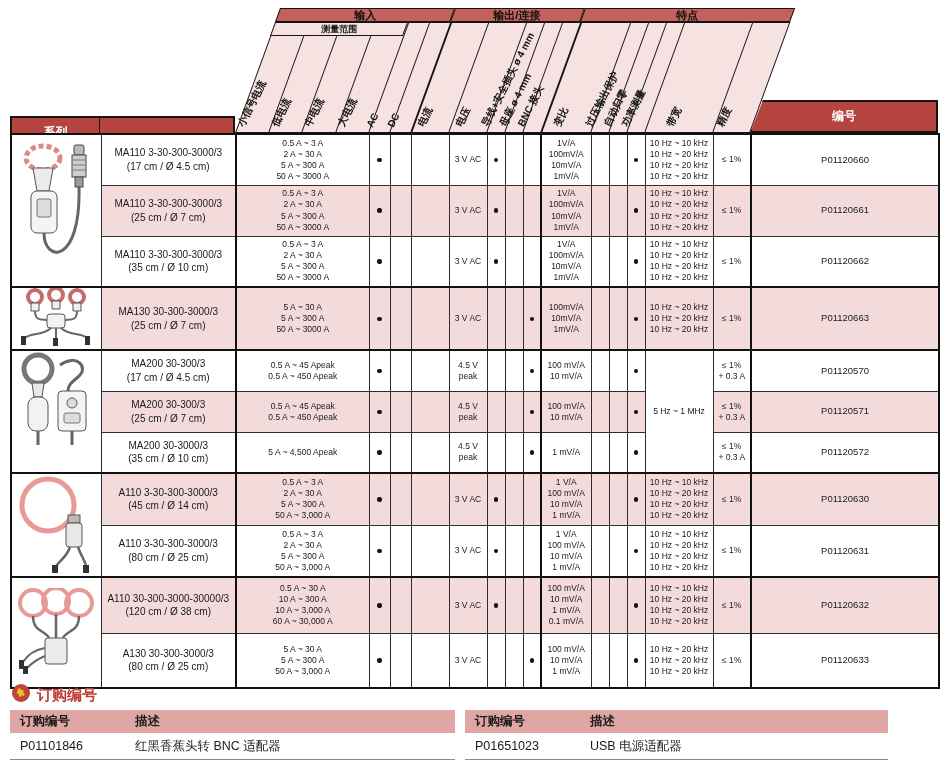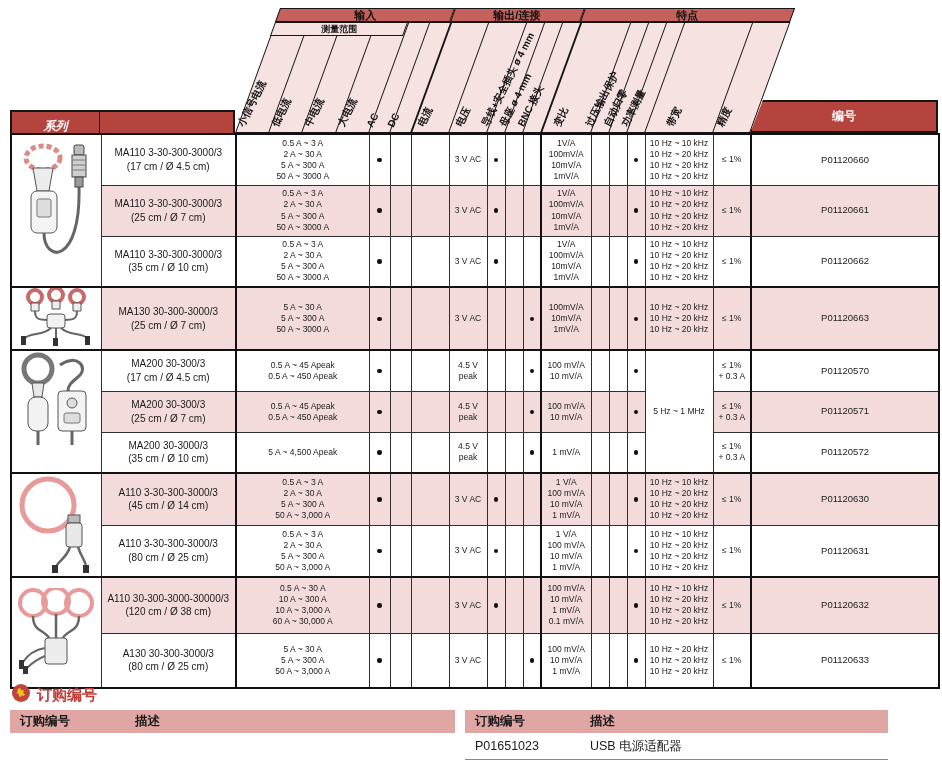--- a/index.html
+++ b/index.html
@@ -13,21 +13,21 @@
   #pinkarea { left:225px; top:14px; width:515px; height:111px; background:#f5e2e1; }
   .band { display:flex; align-items:center; justify-content:center; font-weight:bold; font-size:11px; color:#101010; background:#c4615d; }
   .band > span, .subband > span { display:block; transform:skewX(20deg); }
   #band-input  { left:265px; top:0; width:175px; height:14px; }
   #band-output { left:440px; top:0; width:130px; height:14px; }
   #band-feat   { left:570px; top:0; width:210px; height:14px; }
   .subband { background:#f5e2e1; display:flex; align-items:center; justify-content:center; font-weight:bold; font-size:9px; }
   #band-range { left:260px; top:14px; width:133px; height:14px; }
   .hline { position:absolute; width:0; border-left:1px solid #151515; transform:skewX(-20deg); transform-origin:left bottom; }
   .rlab { position:absolute; bottom:4px; white-space:nowrap; font-weight:bold; font-size:10px; transform:rotate(-63deg); transform-origin:0 100%; color:#101010; }
-  #redbar { position:absolute; left:0; top:102px; width:225px; height:33px; background:#b5433e; border:2px solid #151515; display:flex;font-style:italic; }
+  #redbar { position:absolute; left:0; top:108px; width:225px; height:33px; background:#b5433e; border:2px solid #151515; display:flex; }
   #redbar .rc { color:#fff; font-weight:bold; font-size:12px; display:flex; align-items:center; }
   #rc-series { width:88px; justify-content:center; border-right:1px solid #151515; }
   #rc-model  { flex:1; padding-left:14px; }
   #pnbox { position:absolute; left:740px; top:92px; width:188px; height:33px; background:#b5433e; border:2px solid #151515; clip-path:polygon(13px 0, 100% 0, 100% 100%, 0 100%); color:#fff; font-weight:bold; font-size:12px; display:flex; align-items:center; justify-content:center; }
 
   
   #main-table { position:absolute; left:10px; top:133px; width:928px; border-collapse:collapse; table-layout:fixed; border:2px solid #111; }
   #main-table td { border:1px solid #2e2e2e; text-align:center; vertical-align:middle; font-size:8.5px; line-height:1.3; padding:0; background:#fff; }
   #main-table tr.pink td { background:#f2dbda; }
   #main-table td.white { background:#fff !important; }
@@ -589,20 +589,24 @@
           <path d="M6.2 4.6 h2.6 v2.2 a1.5 1.5 0 1 1 2.6 1.4 l-0.4 0.6 2 1.4 -1.5 2.1 -1.8 -1.2 a1.5 1.5 0 1 1 -2.8 -0.6 l0.1 -0.8 -2.4 -0.2 z" fill="#f2c21c"></path>
         </svg></span>
     <span class="ttl">订购编号</span>
   </div>
 
   <div class="otable" id="otable-0" style="left:10px; width:445px;">
       <div class="ohead">
         <div class="c1">订购编号</div>
         <div class="c2">描述</div>
       </div>
+      <div class="orow">
+        <div class="c1">P01101846</div>
+        <div class="c2">红黑香蕉头转 BNC 适配器</div>
+      </div>
     </div>
   <div class="otable" id="otable-1" style="left:465px; width:423px;">
       <div class="ohead">
         <div class="c1">订购编号</div>
         <div class="c2">描述</div>
       </div>
       <div class="orow">
         <div class="c1">P01651023</div>
         <div class="c2">USB 电源适配器</div>
       </div>

